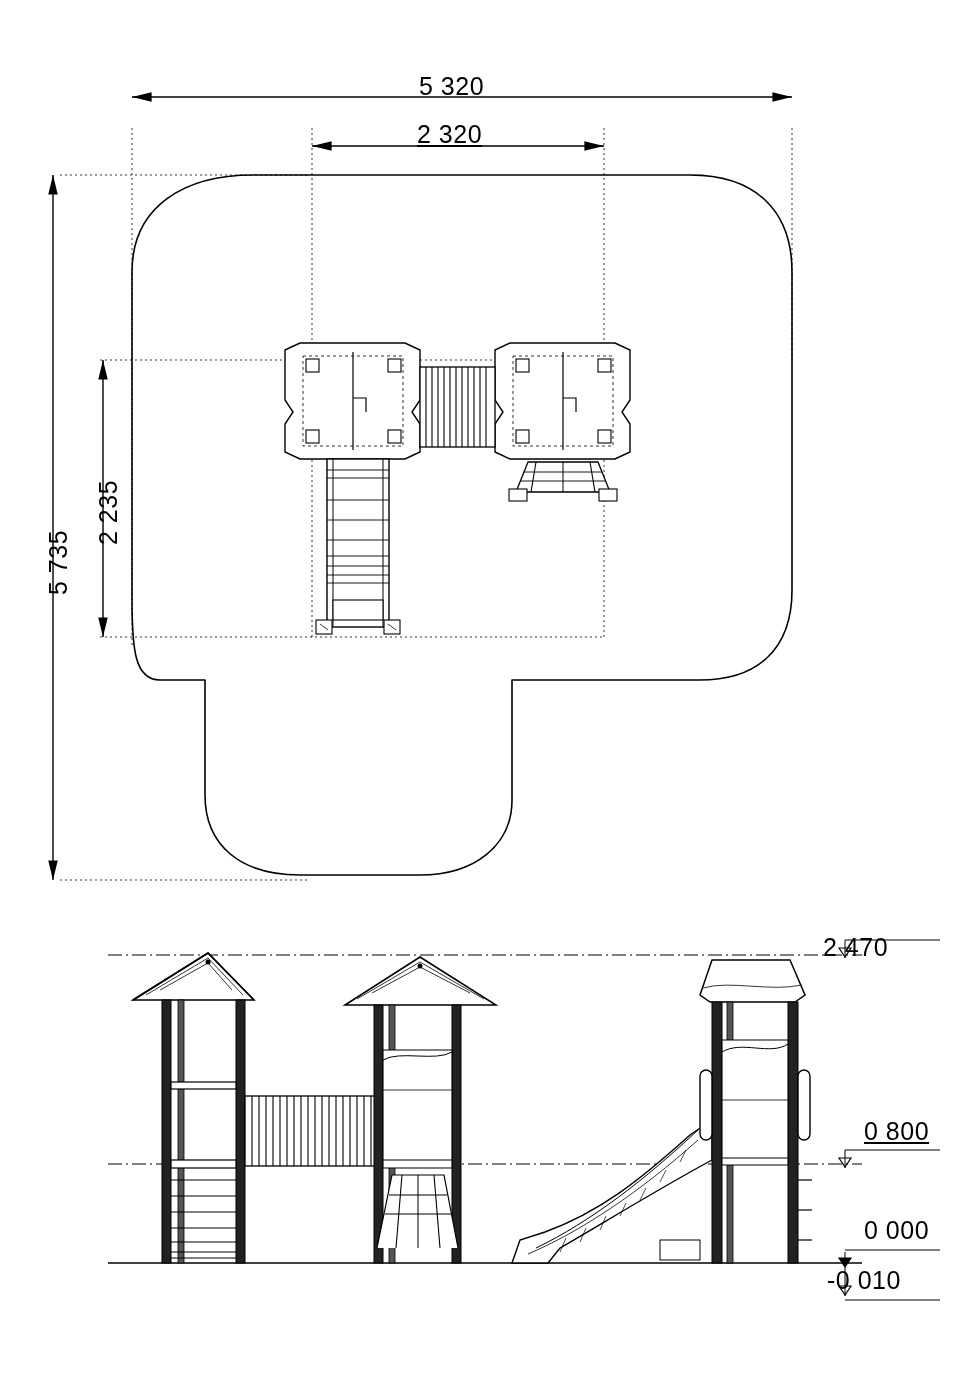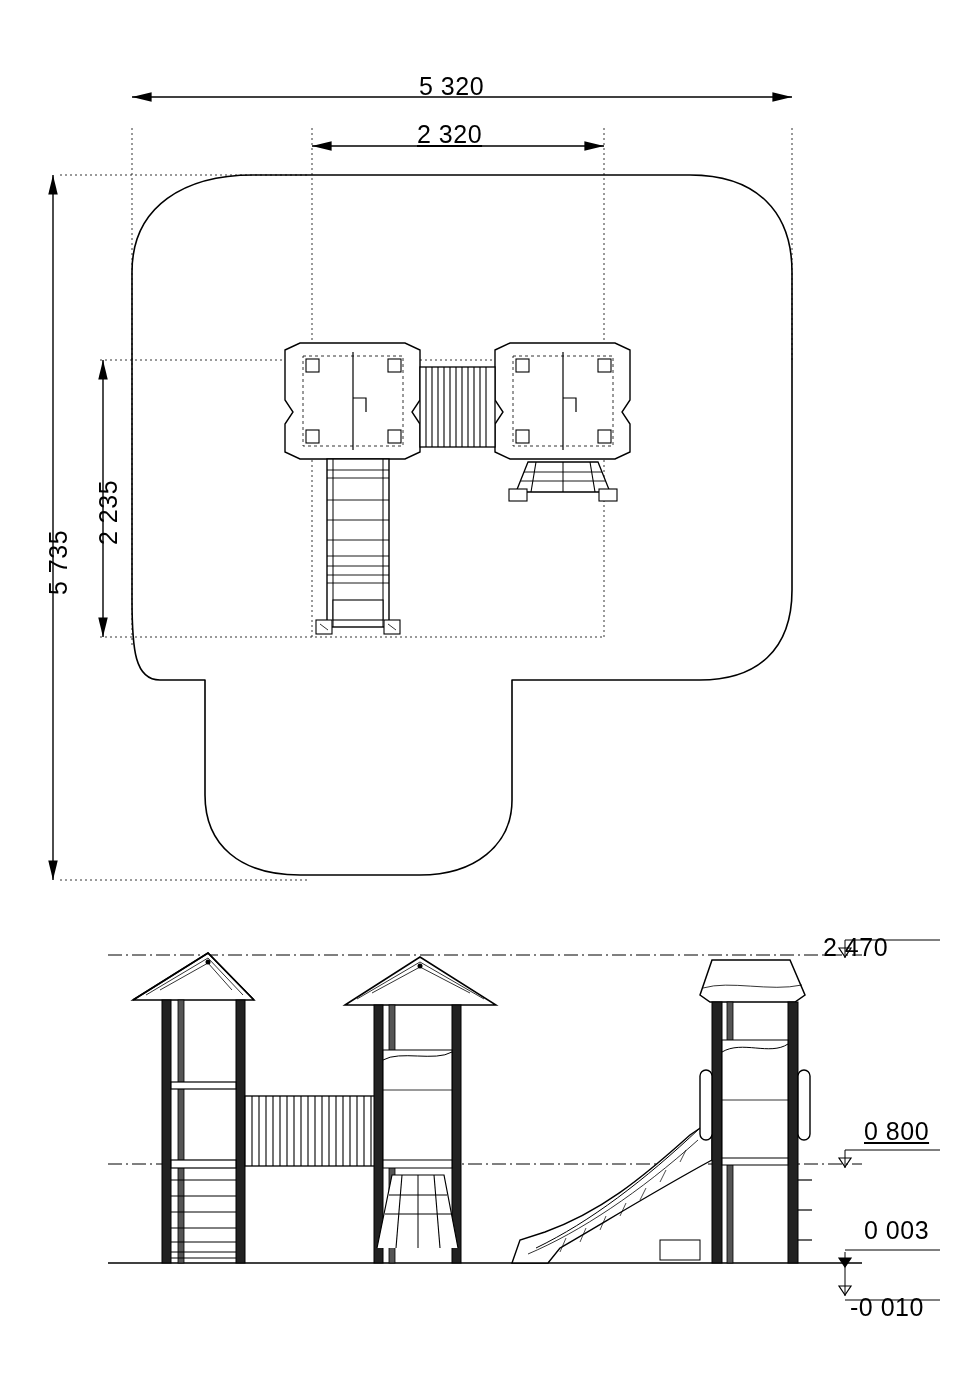--- a/index.html
+++ b/index.html
@@ -329,17 +329,17 @@
   <div class="dim-label" style="left:417px; top:120px;text-decoration:underline;">2 320</div>
 
   <div class="dim-label rot" style="left:44px; top:595px;">5 735</div>
 
   <div class="dim-label rot" style="left:94px; top:545px;">2 235</div>
 
   <div class="dim-label" style="left:823px; top:906px;margin-top:27px;">2 470</div>
 
   <div class="dim-label" style="left:864px; top:1117px;text-decoration:underline;">0 800</div>
 
-  <div class="dim-label" style="left:864px; top:1216px;">0 003</div>
-
-  <div class="dim-label" style="left:850px; top:1266px;margin-top:27px;">-0 010</div>
+  <div class="dim-label" style="left:864px; top:1216px;">0 000</div>
+
+  <div class="dim-label" style="left:827px; top:1266px;">-0 010</div>
 
 </div>
 
 </body></html>

